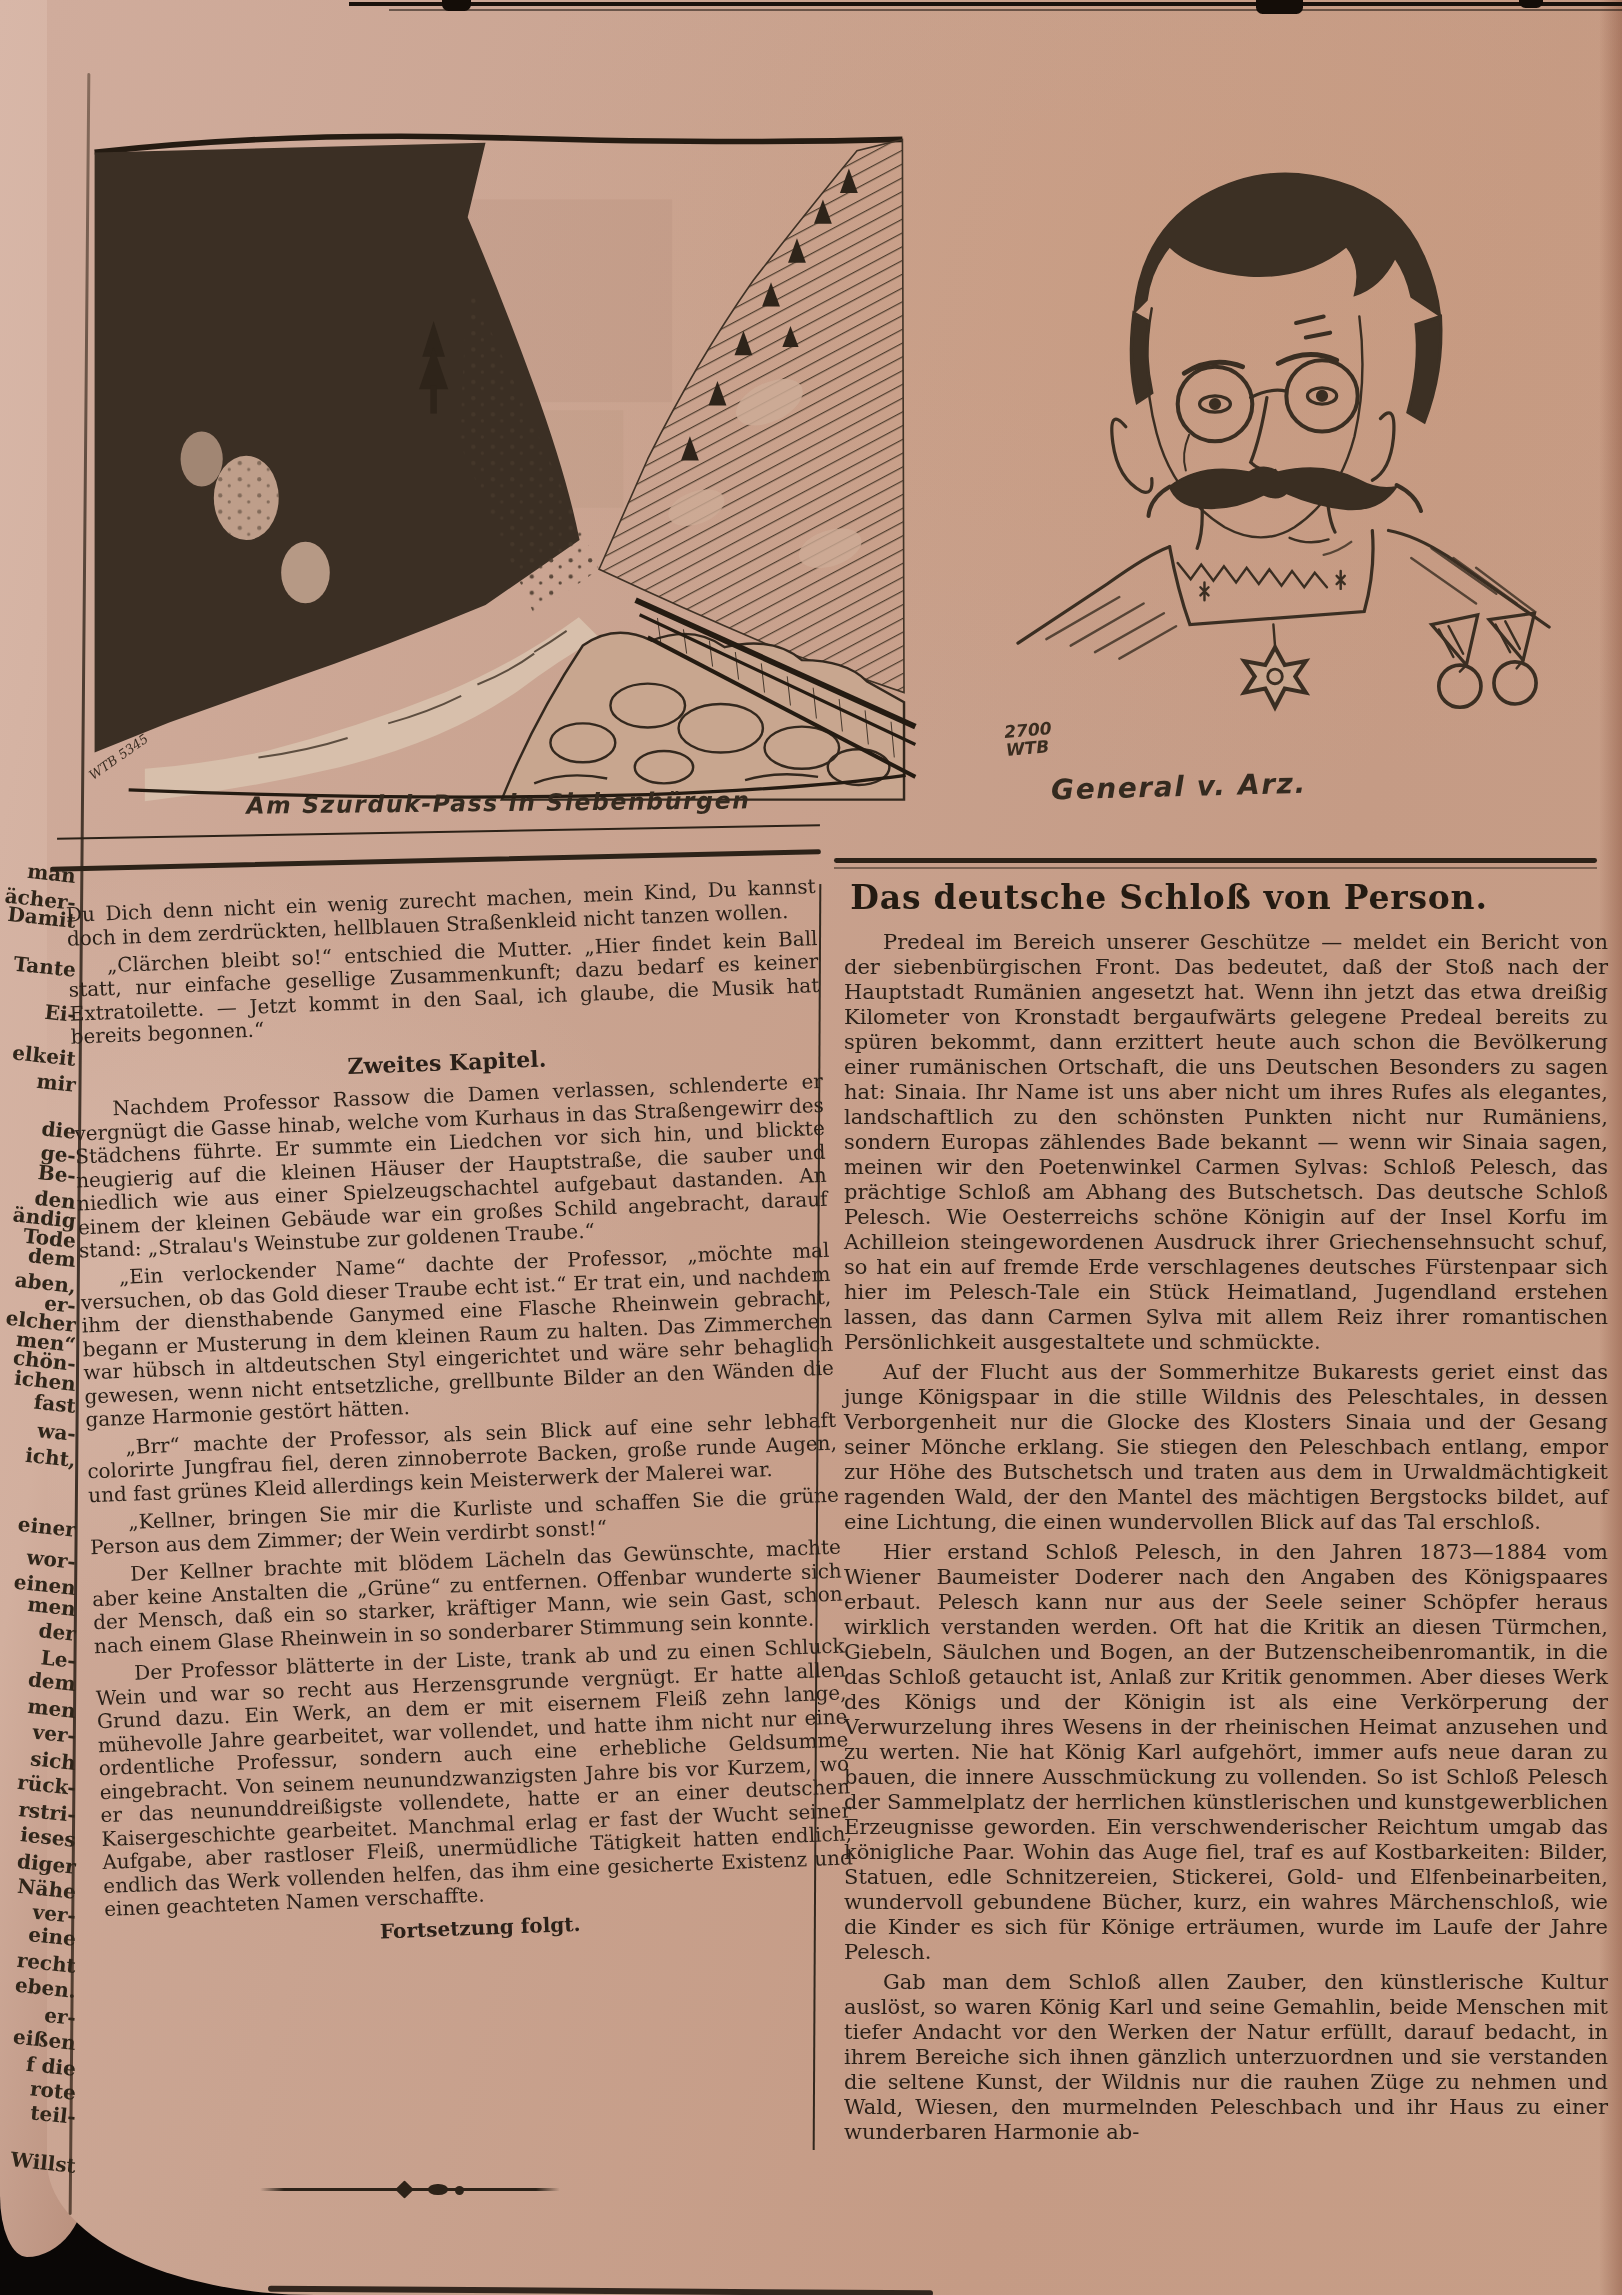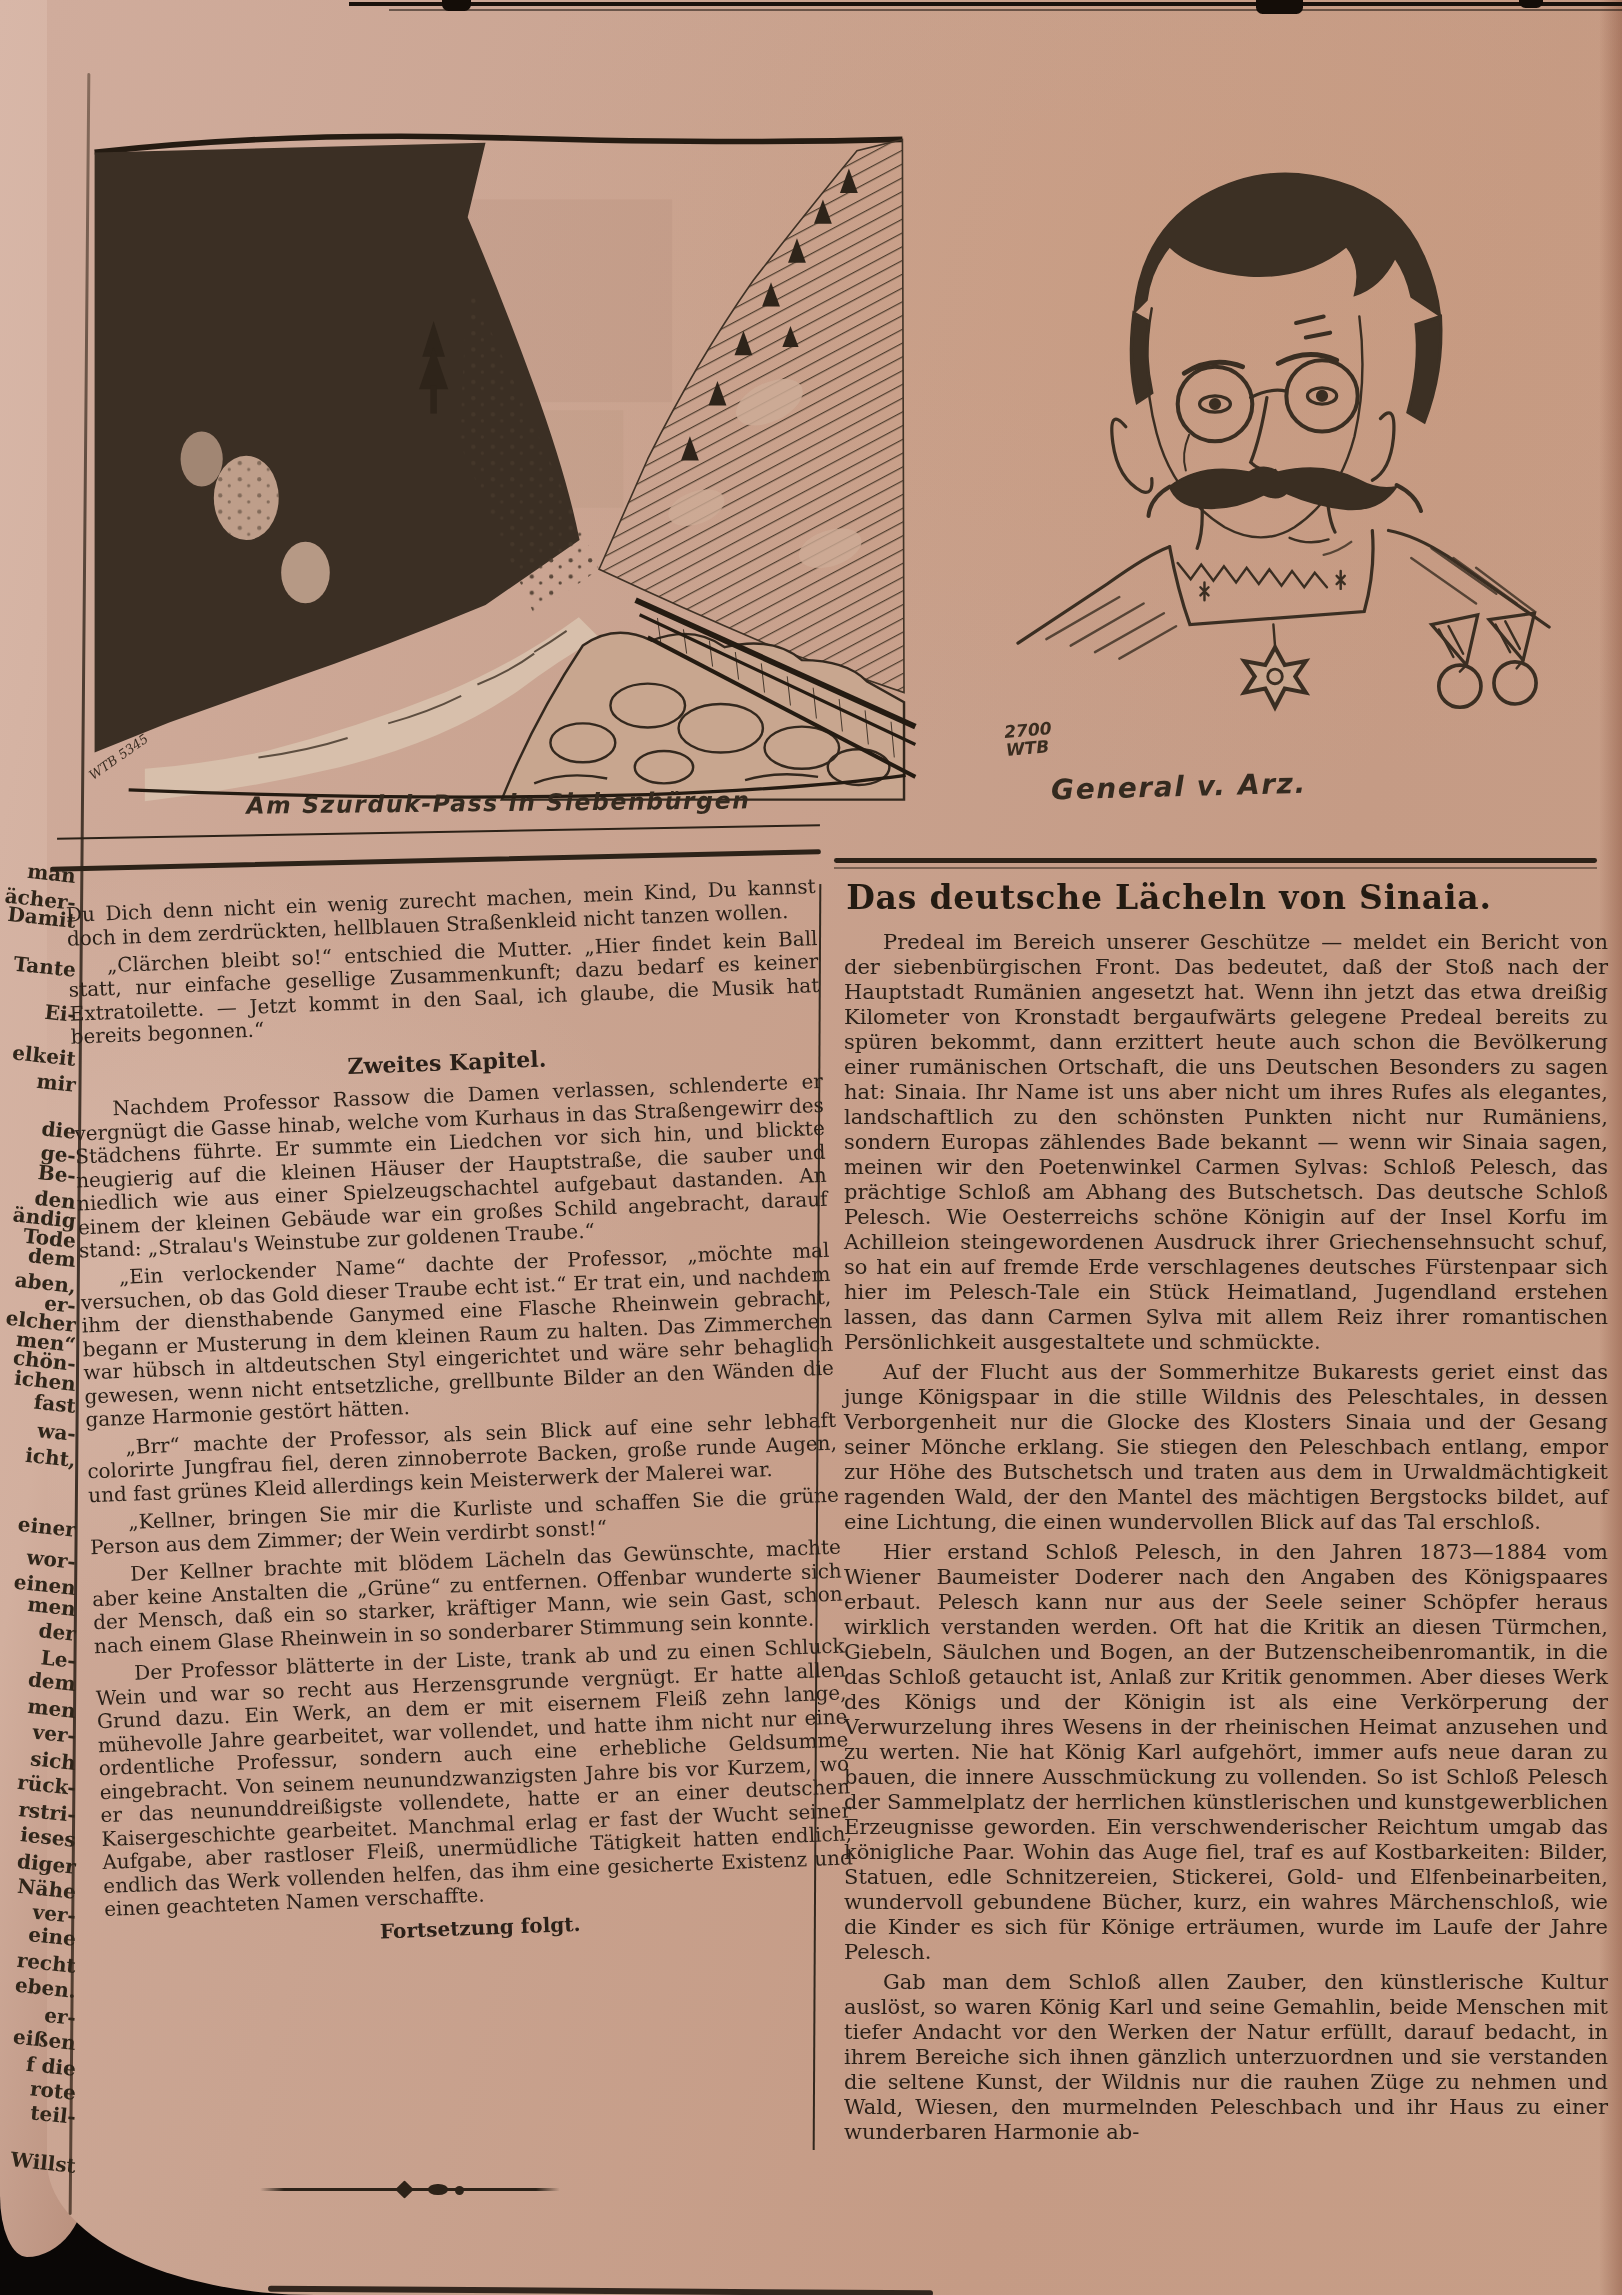--- a/index.html
+++ b/index.html
@@ -308,21 +308,21 @@
   <div>WTB</div>
 </div>
 <div class="caption caption-right">General v. Arz.</div>
 
 <div class="rule rule-a"></div>
 <div class="rule rule-b"></div>
 <div class="rule rule-c"></div>
 <div class="rule rule-d"></div>
 <div class="col-divider"></div>
 
-<div class="headline">Das deutsche Lächeln von Sinaia.</div>
+<div class="headline">Das deutsche Schloß von Person.</div>
 
 <div class="col col-left">
     <div class="blk cont">Du Dich denn nicht ein wenig zurecht machen, mein Kind, Du kannst doch in dem zerdrückten, hellblauen Straßenkleid nicht tanzen wollen.</div>
     <div class="blk p">„Clärchen bleibt so!“ entschied die Mutter. „Hier findet kein Ball statt, nur einfache gesellige Zusammenkunft; dazu bedarf es keiner Extratoilette. — Jetzt kommt in den Saal, ich glaube, die Musik hat bereits begonnen.“</div>
     <div class="blk h">Zweites Kapitel.</div>
     <div class="blk p">Nachdem Professor Rassow die Damen verlassen, schlenderte er vergnügt die Gasse hinab, welche vom Kurhaus in das Straßengewirr des Städchens führte. Er summte ein Liedchen vor sich hin, und blickte neugierig auf die kleinen Häuser der Hauptstraße, die sauber und niedlich wie aus einer Spielzeugschachtel aufgebaut dastanden. An einem der kleinen Gebäude war ein großes Schild angebracht, darauf stand: „Stralau's Weinstube zur goldenen Traube.“</div>
     <div class="blk p">„Ein verlockender Name“ dachte der Professor, „möchte mal versuchen, ob das Gold dieser Traube echt ist.“ Er trat ein, und nachdem ihm der diensthabende Ganymed eine Flasche Rheinwein gebracht, begann er Musterung in dem kleinen Raum zu halten. Das Zimmerchen war hübsch in altdeutschen Styl eingerichtet und wäre sehr behaglich gewesen, wenn nicht entsetzliche, grellbunte Bilder an den Wänden die ganze Harmonie gestört hätten.</div>
     <div class="blk p">„Brr“ machte der Professor, als sein Blick auf eine sehr lebhaft colorirte Jungfrau fiel, deren zinnoberrote Backen, große runde Augen, und fast grünes Kleid allerdings kein Meisterwerk der Malerei war.</div>
     <div class="blk p">„Kellner, bringen Sie mir die Kurliste und schaffen Sie die grüne Person aus dem Zimmer; der Wein verdirbt sonst!“</div>
     <div class="blk p">Der Kellner brachte mit blödem Lächeln das Gewünschte, machte aber keine Anstalten die „Grüne“ zu entfernen. Offenbar wunderte sich der Mensch, daß ein so starker, kräftiger Mann, wie sein Gast, schon nach einem Glase Rheinwein in so sonderbarer Stimmung sein konnte.</div>

